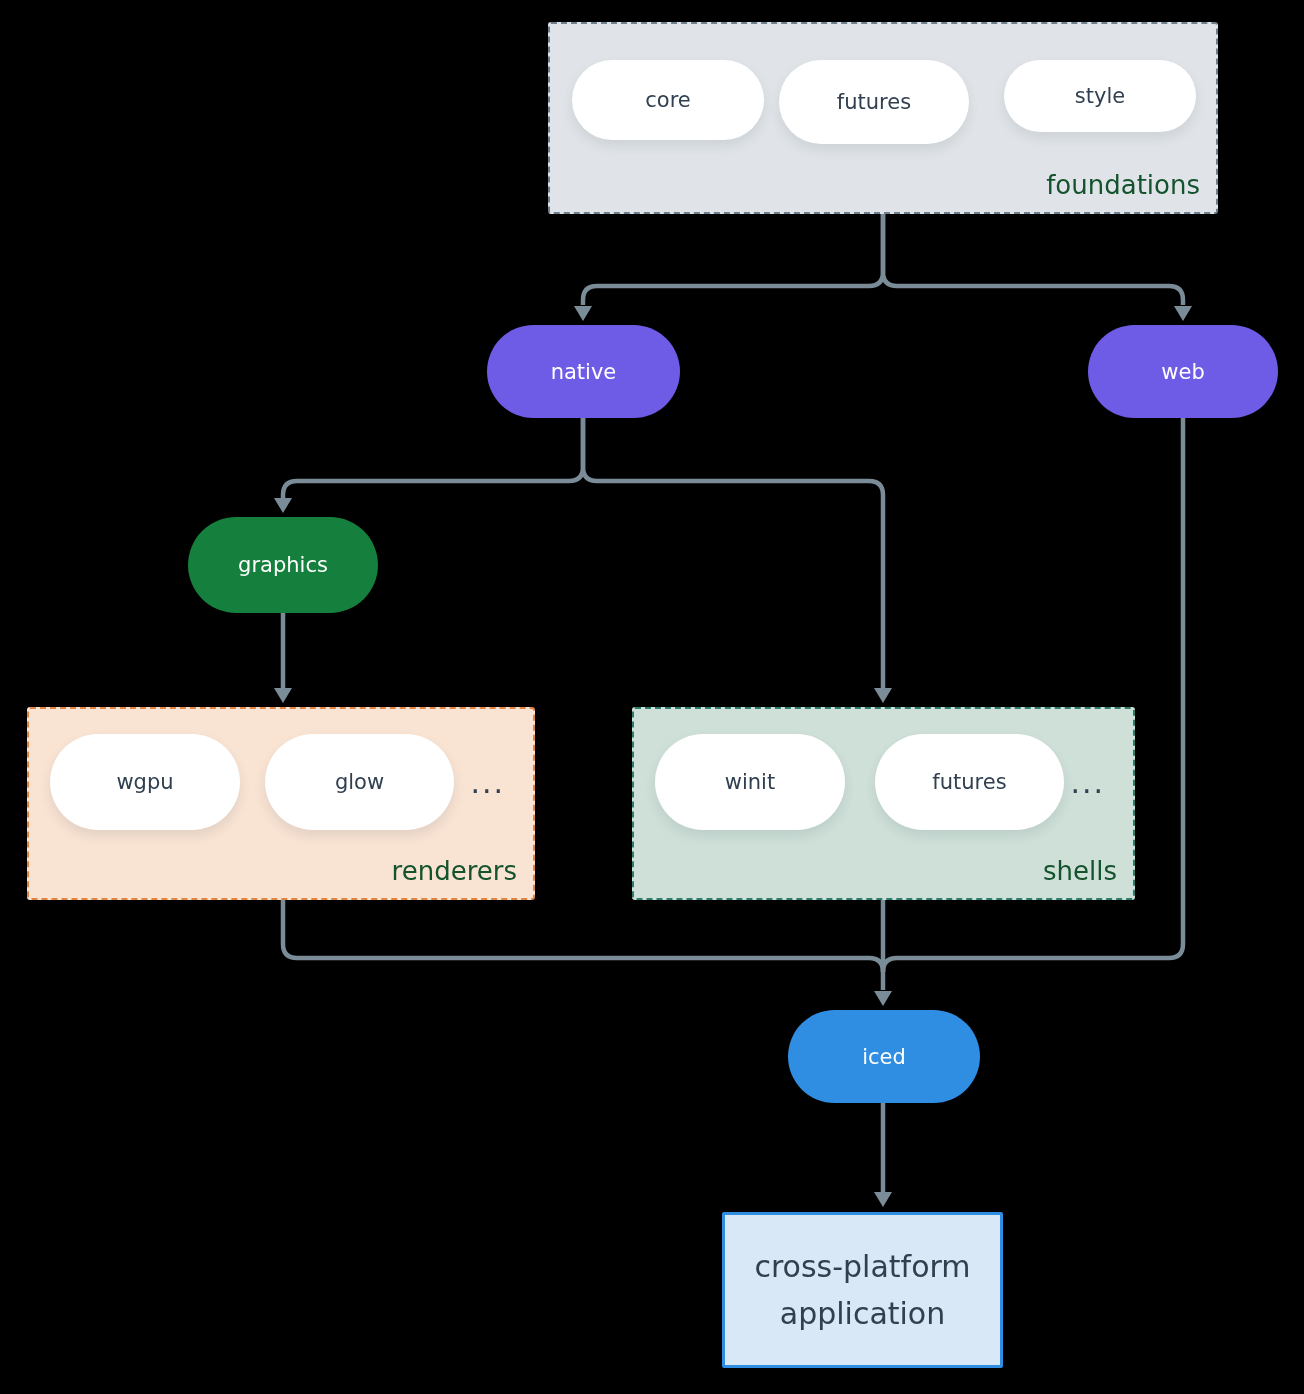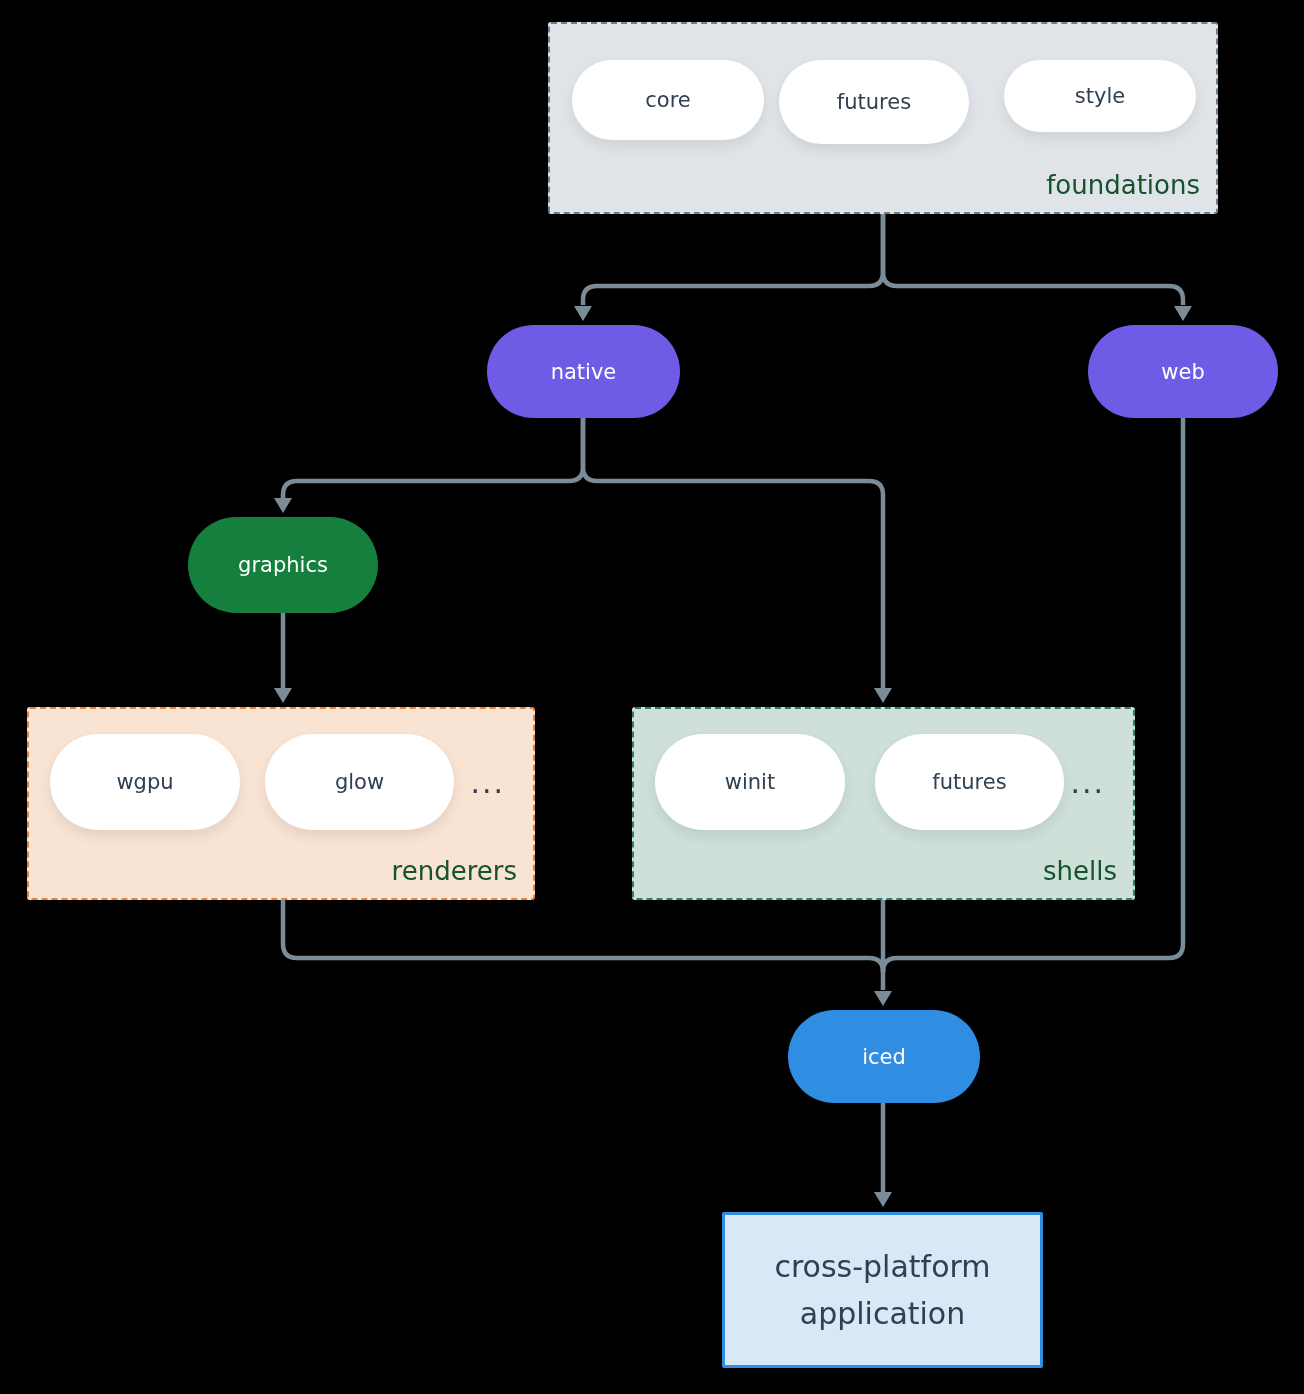--- a/index.html
+++ b/index.html
@@ -87,21 +87,21 @@
   .shells  .sub-2  { left: 241px; }
 
   
   .node-native   { left: 487px;  top: 325px;  width: 193px; height: 93px; }
   .node-web      { left: 1088px; top: 325px;  width: 190px; height: 93px; }
   .node-graphics { left: 188px;  top: 517px;  width: 190px; height: 96px; }
   .node-iced     { left: 788px;  top: 1010px; width: 192px; height: 93px; }
 
   .appbox {
     position: absolute;
-    left: 722px; top: 1212px; width: 321px; height: 156px;
+    left: 722px; top: 1212px; width: 281px; height: 156px;
     box-sizing: border-box;
     background: #d9e8f7;
     border: 3px solid #2f8de2;
     border-radius: 2px;
     display: flex;
     align-items: center;
     justify-content: center;
     text-align: center;
     font-size: 30px;
     line-height: 47px;

